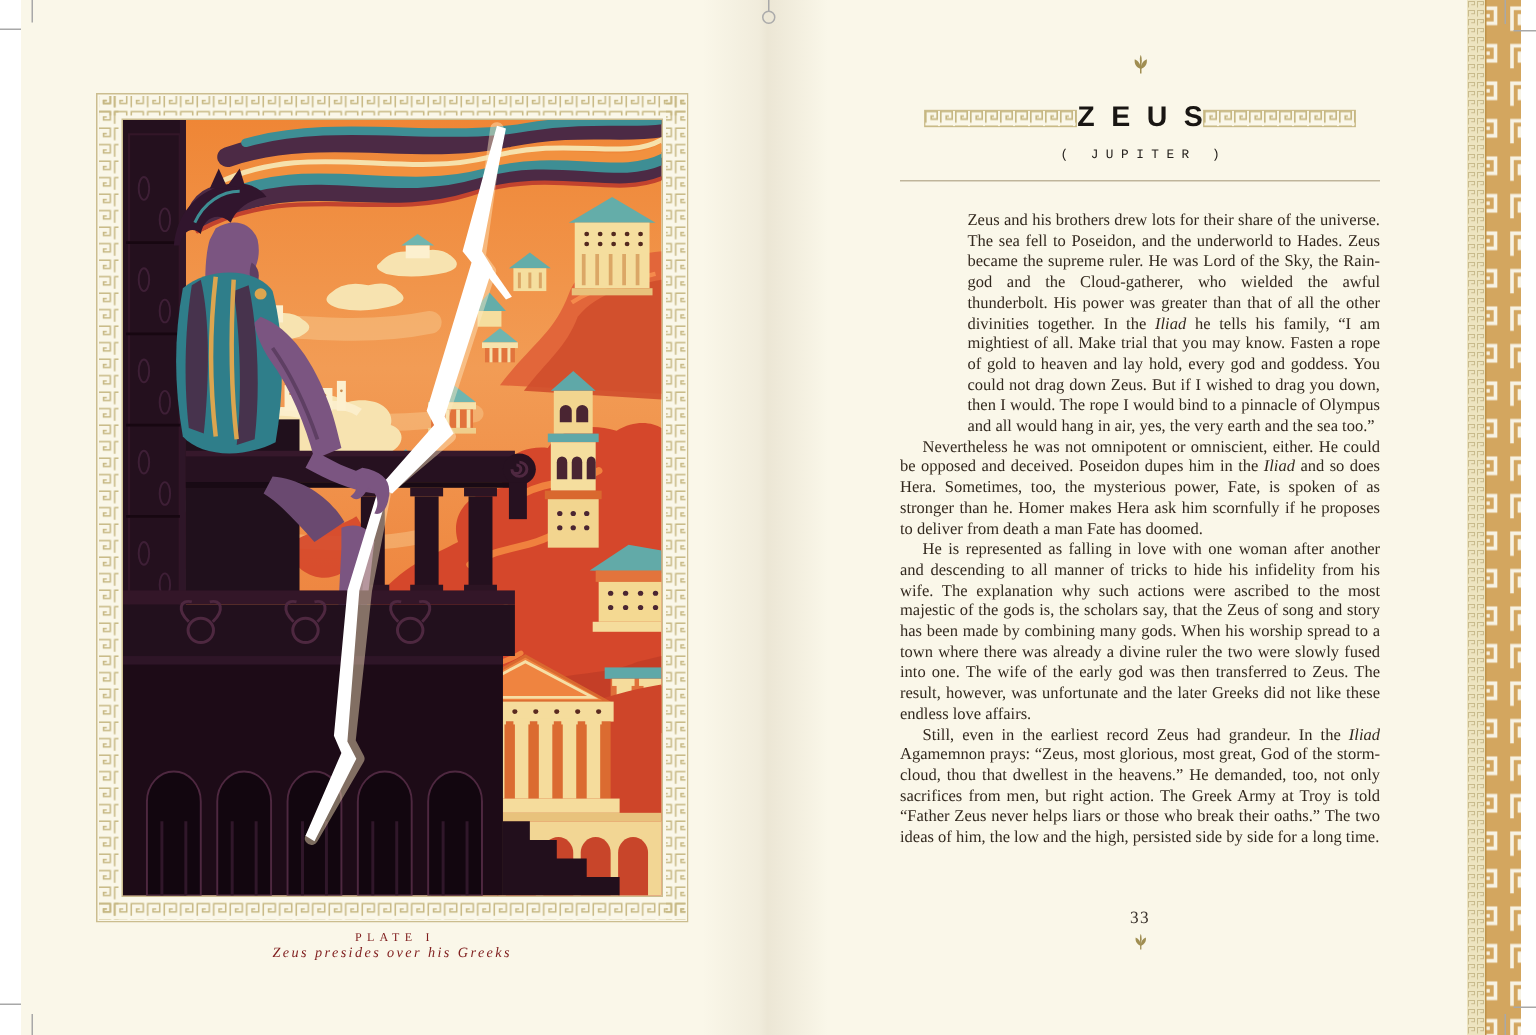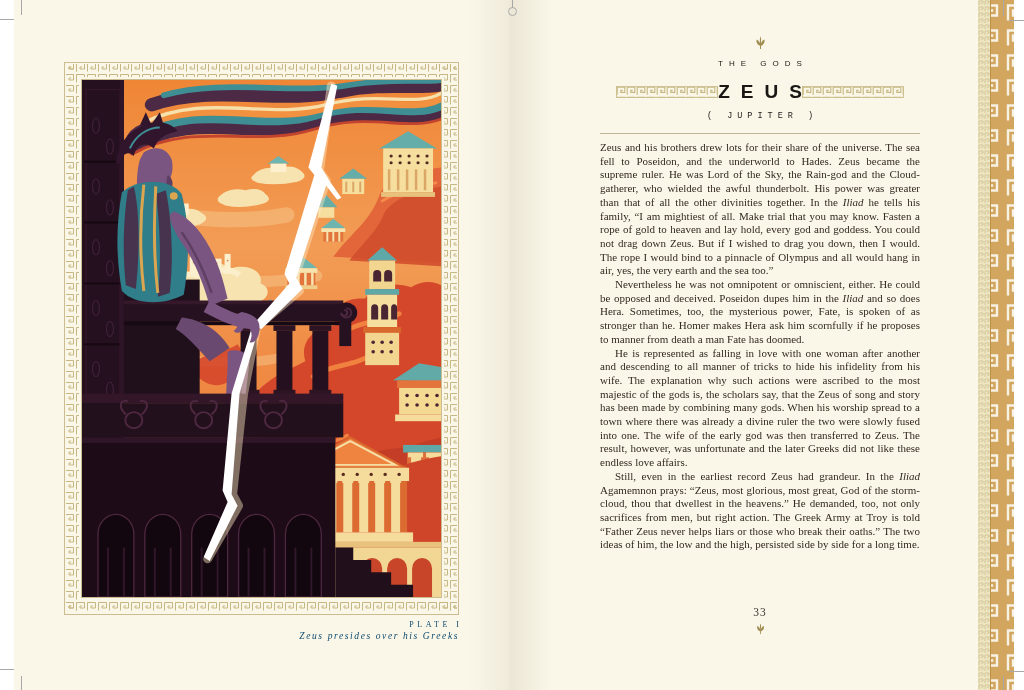--- a/index.html
+++ b/index.html
@@ -6,40 +6,40 @@
   .stage { position:relative; width:1024px; height:690px; background:#ffffff; overflow:hidden;
            font-family:"Liberation Serif", serif; }
   .spread { position:absolute; left:14px; top:0; width:999px; height:690px; background:#FAF7E9; }
   .spine-shade { position:absolute; left:468px; top:0; width:84px; height:690px;
     background:linear-gradient(90deg, rgba(120,95,50,0) 0%, rgba(120,95,50,0.07) 45%, rgba(120,95,50,0.11) 52%, rgba(120,95,50,0) 100%); }
   .crop { position:absolute; background:#A8A8A8; }
   .reg-circle { position:absolute; width:7px; height:7px; border:1px solid #ABABAB; border-radius:50%; background:transparent; }
 
   
   .plate-wrap { position:absolute; left:64px; top:62px; width:395px; height:553px; }
-  .caption { position:absolute; left:64px; top:620px; width:395px; text-align:right; color:#0c4a6e; }
+  .caption { position:absolute; left:64px; top:620px; width:395px; text-align:center; color:#7f1d1d; }
   .caption .plate-label { font-family:"Liberation Serif", serif; font-size:8px; letter-spacing:3.5px; margin-right:-3.5px; }
   .caption .plate-title { font-size:9.5px; font-style:italic; letter-spacing:1.6px; margin-top:2px; }
 
   
   .rpage { position:absolute; left:600px; top:0; width:320px; height:690px; }
   .rp-head { position:absolute; left:0; top:36px; width:320px; text-align:center; }
   .kicker { font-family:"Liberation Sans", sans-serif; font-size:8px; letter-spacing:6px; margin-right:-6px;
             color:#24201C; margin-top:5px; }
   .title-row { display:flex; align-items:center; justify-content:center; margin-top:13px; }
   .big-title { font-family:"Liberation Sans", sans-serif; font-weight:700; font-size:19px;
                letter-spacing:11px; margin-right:-11px; color:#191613; white-space:nowrap; }
   .subtitle { font-family:Liberation Mono, monospace; font-size:8.5px; letter-spacing:5px; margin-right:-5px;
               color:#24201C; margin-top:8px; }
   .head-rule { border:0; border-top:1px solid #BFB59B; margin:12px 0 0 0; width:320px; }
 
   .article { position:absolute; left:0; top:141px; width:320px; color:#33291F;
              font-size:11px; line-height:13.7px; text-align:justify; }
   .article p { margin:0; text-indent:15px; }
-  .article p:first-child { text-indent:0; }
+  .article p:first-child { text-indent:0;margin-left:45px; }
 
   .rp-foot { position:absolute; left:0; top:606px; width:320px; text-align:center; color:#3A322B; }
   .pageno { font-size:11.5px; letter-spacing:1px; }
   .foot-orn { margin-top:3px; }
 
   
   .edge-band { position:absolute; left:978px; top:0; }
 </style>
 </head>
 <body>
@@ -415,21 +415,20 @@
   <div class="rpage">
     <div class="rp-head">
       <svg width="13" height="14" viewBox="0 0 13 14">
         <g fill="#A08E52">
           <path d="M6.5,13 L6.5,4" stroke="#A08E52" stroke-width="1"></path>
           <path d="M6.5,10 C3.5,9 2,6.5 2.5,3.5 C5,4.5 6.5,6.8 6.5,10 Z"></path>
           <path d="M6.5,10 C9.5,9 11,6.5 10.5,3.5 C8,4.5 6.5,6.8 6.5,10 Z"></path>
           <path d="M6.5,7 C5.5,4.5 5.8,2 6.5,0.5 C7.2,2 7.5,4.5 6.5,7 Z"></path>
         </g>
       </svg>
-      <div class="kicker">THE GODS</div>
       <div class="title-row">
         <svg width="102" height="12" viewBox="0 0 102 12">
           <defs>
               <pattern id="gkh1" width="10" height="10" patternUnits="userSpaceOnUse">
             <path d="M1.2,8.8 V1.2 H8.8 V6.4 H4.8 V4.4 H6.6" fill="none" stroke="#C6B782" stroke-width="1.1"></path>
           </pattern>
             </defs>
           <rect x="0.5" y="0.5" width="101" height="11" fill="url(#gkh1)" stroke="#C6B782" stroke-width="0.8"></rect>
         </svg>
         <span class="big-title">ZEUS</span>
@@ -441,21 +440,21 @@
             </defs>
           <rect x="0.5" y="0.5" width="101" height="11" fill="url(#gkh2)" stroke="#C6B782" stroke-width="0.8"></rect>
         </svg>
       </div>
       <div class="subtitle">( JUPITER )</div>
       <hr class="head-rule">
     </div>
 
     <div class="article">
         <p><span>Zeus and his brothers drew lots for their share of the universe. The sea fell to Poseidon, and the underworld to Hades. Zeus became the supreme ruler. He was Lord of the Sky, the Rain-god and the Cloud-gatherer, who wielded the awful thunderbolt. His power was greater than that of all the other divinities together. In the </span><i>Iliad</i><span> he tells his family, “I am mightiest of all. Make trial that you may know. Fasten a rope of gold to heaven and lay hold, every god and goddess. You could not drag down Zeus. But if I wished to drag you down, then I would. The rope I would bind to a pinnacle of Olympus and all would hang in air, yes, the very earth and the sea too.”</span></p>
-        <p><span>Nevertheless he was not omnipotent or omniscient, either. He could be opposed and deceived. Poseidon dupes him in the </span><i>Iliad</i><span> and so does Hera. Sometimes, too, the mysterious power, Fate, is spoken of as stronger than he. Homer makes Hera ask him scornfully if he proposes to manner from death a man Fate has doomed.</span></p>
+        <p><span>Nevertheless he was not omnipotent or omniscient, either. He could be opposed and deceived. Poseidon dupes him in the </span><i>Iliad</i><span> and so does Hera. Sometimes, too, the mysterious power, Fate, is spoken of as stronger than he. Homer makes Hera ask him scornfully if he proposes to deliver from death a man Fate has doomed.</span></p>
         <p><span>He is represented as falling in love with one woman after another and descending to all manner of tricks to hide his infidelity from his wife. The explanation why such actions were ascribed to the most majestic of the gods is, the scholars say, that the Zeus of song and story has been made by combining many gods. When his worship spread to a town where there was already a divine ruler the two were slowly fused into one. The wife of the early god was then transferred to Zeus. The result, however, was unfortunate and the later Greeks did not like these endless love affairs.</span></p>
         <p><span>Still, even in the earliest record Zeus had grandeur. In the </span><i>Iliad</i><span> Agamemnon prays: “Zeus, most glorious, most great, God of the storm-cloud, thou that dwellest in the heavens.” He demanded, too, not only sacrifices from men, but right action. The Greek Army at Troy is told “Father Zeus never helps liars or those who break their oaths.” The two ideas of him, the low and the high, persisted side by side for a long time.</span></p>
       </div>
 
     <div class="rp-foot">
       <div class="pageno">33</div>
       <div class="foot-orn">
         <svg width="11" height="12" viewBox="0 0 13 14">
           <g fill="#A08E52">
             <path d="M6.5,13 L6.5,4" stroke="#A08E52" stroke-width="1"></path>

